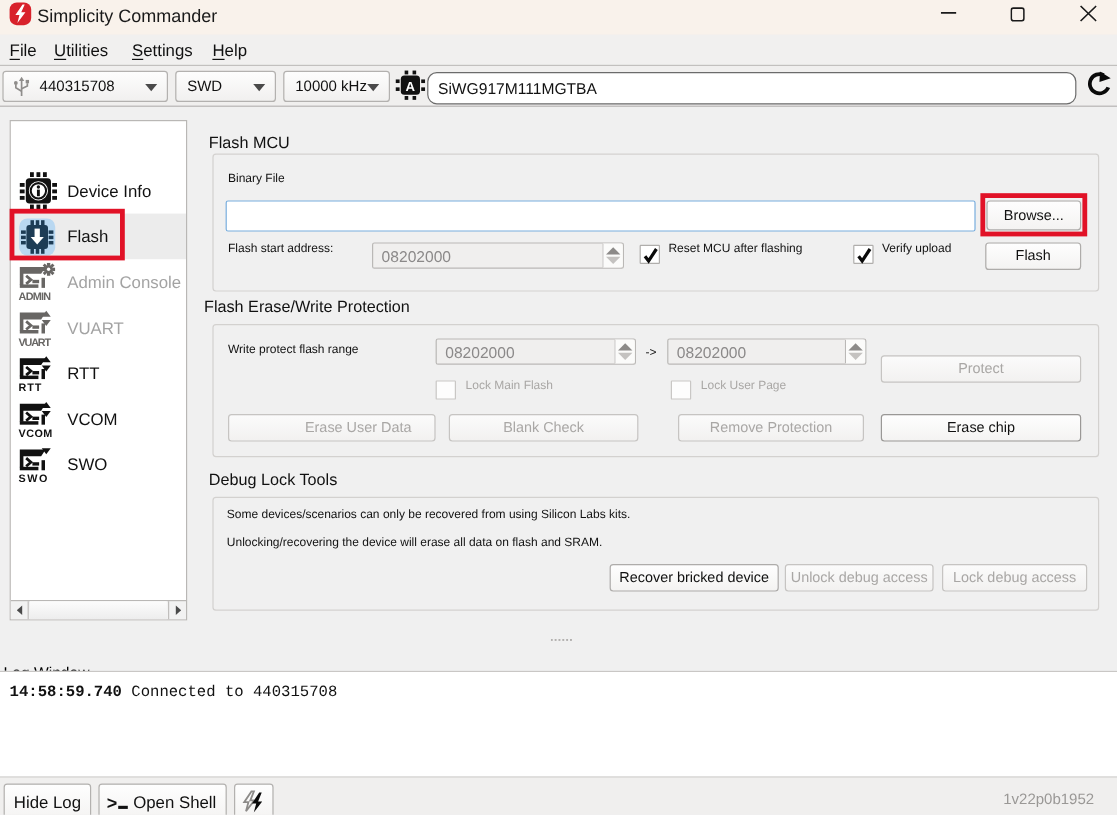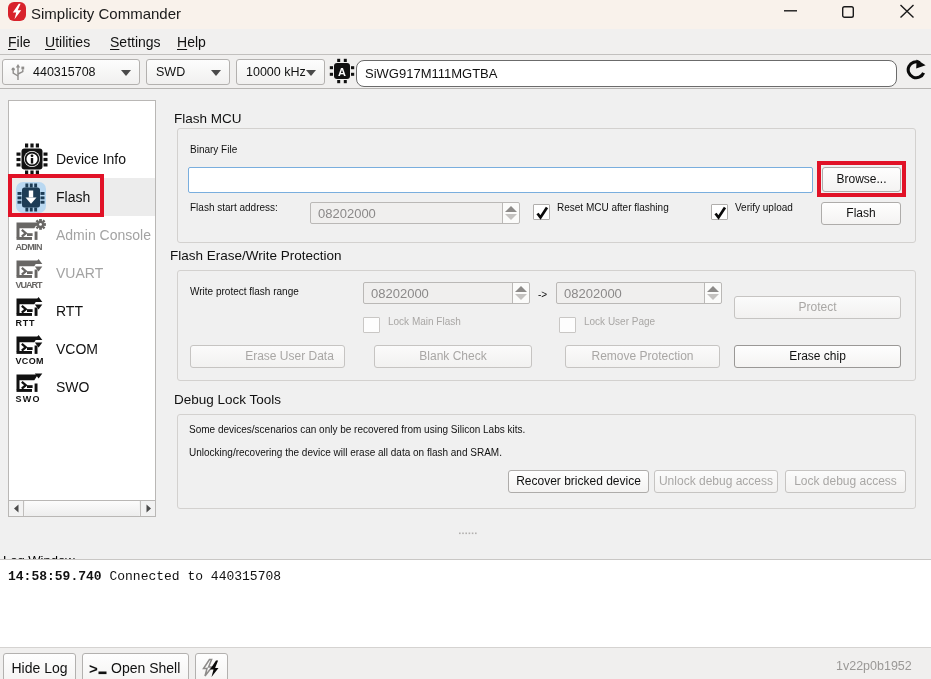--- a/index.html
+++ b/index.html
@@ -325,21 +325,21 @@
 <div class="lbl" style="left:538px; top:289px;">-&gt;</div>
 <div class="spin" style="left:556px; top:282px; width:166px;">
   <span class="txt">08202000</span>
     <div class="btns"></div>
 </div>
 <div class="btn disabled" style="left:734px; top:296px; width:167px; height:23px; line-height:21px;">Protect</div>
 <div class="cb grey" style="left:363px; top:317px;"></div>
 <div class="lbl" style="left:388px; top:316px; color:#a9a7a5;">Lock Main Flash</div>
 <div class="cb grey" style="left:559px; top:317px;"></div>
 <div class="lbl" style="left:584px; top:316px; color:#a9a7a5;">Lock User Page</div>
-<div class="btn disabled" style="left:190px; top:345px; width:155px; height:23px; line-height:21px;padding-left:44px;">Erase User Data</div>
+<div class="btn disabled" style="left:190px; top:345px; width:173px; height:23px; line-height:21px;padding-left:44px;">Erase User Data</div>
 <div class="btn disabled" style="left:374px; top:345px; width:158px; height:23px; line-height:21px;">Blank Check</div>
 <div class="btn disabled" style="left:565px; top:345px; width:155px; height:23px; line-height:21px;">Remove Protection</div>
 <div class="btn strong" style="left:734px; top:345px; width:167px; height:23px; line-height:21px;">Erase chip</div>
 
 <div class="gtitle" style="left:174px; top:392px;">Debug Lock Tools</div>
 <div class="gbox" style="left:177px; top:414px; width:739px; height:95px;"></div>
 <div class="lbl" style="left:189px; top:424px;">Some devices/scenarios can only be recovered from using Silicon Labs kits.</div>
 <div class="lbl" style="left:189px; top:447px;">Unlocking/recovering the device will erase all data on flash and SRAM.</div>
 <div class="btn" style="left:508px; top:470px; width:141px; height:23px; line-height:21px;">Recover bricked device</div>
 <div class="btn disabled" style="left:654px; top:470px; width:124px; height:23px; line-height:21px;">Unlock debug access</div>

